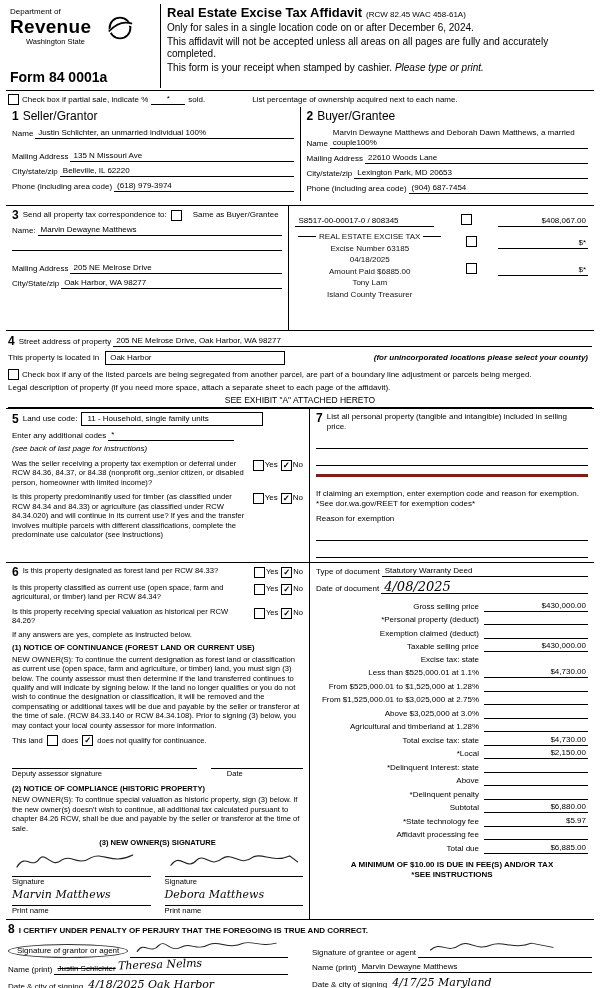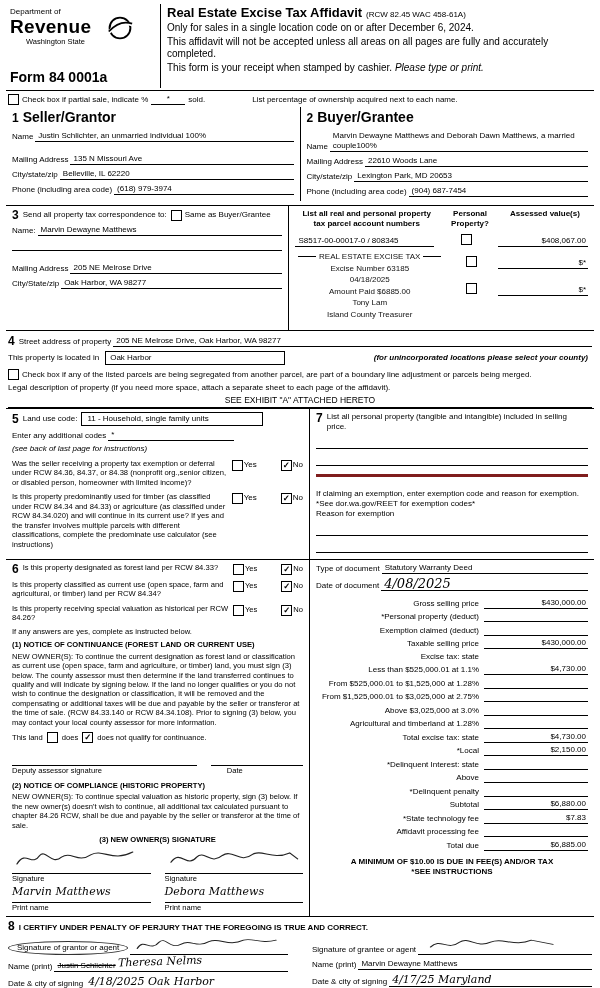--- a/index.html
+++ b/index.html
@@ -32,21 +32,21 @@
   .cols{display:flex;}
   
   .partial{display:flex;align-items:flex-end;padding:3px 2px 2px;gap:3px;}
   .pct{width:34px;border-bottom:1px solid #000;text-align:center;min-height:9px;}
   .partial-right{margin-left:44px;}
   
   .sec12{min-height:94px;border-bottom:1px solid #000;padding-bottom:4px;}
   .sec12 .col{flex:1;padding:2px 6px 0;}
   .sec12 .col.right{border-left:1px solid #000;}
   .sect{display:flex;align-items:baseline;margin-bottom:1px;}
-  .sect .stitle{font-weight:bold;font-size:14px;}
+  .sect .stitle{font-weight:normal;font-size:12px;}
   .gap8{height:8px;}
   
   .sec3{border-bottom:1px solid #000;min-height:124px;}
   .sec3-left{width:46%;padding:3px 6px 4px;border-right:1px solid #000;}
   .sec3-right{flex:1;padding:3px 6px 4px;}
   .phead{display:flex;align-items:flex-start;font-weight:bold;}
   .ph1{flex:1;text-align:center;padding:0 4px;}
   .ph2{width:64px;text-align:center;}
   .ph3{width:86px;text-align:center;}
   .prow{display:flex;align-items:flex-end;margin-top:5px;}
@@ -65,21 +65,21 @@
   .loc-box{width:170px;border:1px solid #000;padding:1px 4px;min-height:10px;}
   .loc-note{flex:1;font-weight:bold;font-style:italic;text-align:right;padding-right:4px;}
   .legal-val{ text-align:center;border-bottom:1px solid #000;padding:2px 0 1px;font-size:8.5px;}
   
   .sec57{border-bottom:1px solid #000;min-height:150px;}
   .sec5{width:49.5%;padding:3px 6px 4px;border-right:1px solid #000;}
   .sec7{flex:1;padding:3px 6px 4px;}
   .lu-box{border:1px solid #000;padding:1px 5px;margin-left:4px;min-width:170px;display:inline-block;}
   .qrow{display:flex;margin-top:5px;}
   .qtext{flex:1;padding-right:4px;font-size:7.6px;line-height:1.25;}
-  .yn{white-space:nowrap;display:flex;gap:24px;padding-top:1px;}
+  .yn{white-space:nowrap;display:flex;gap:3px;padding-top:1px;}
   .yn .opt{display:flex;gap:1px;align-items:flex-start;}
   .blankline{border-bottom:1px solid #000;min-height:11px;margin-top:5px;}
   .exbox{border-top:3px solid #7f1d1d;margin-top:8px;padding-top:12px;}
   
   .sec6m{min-height:330px;border-bottom:1px solid #000;}
   .sec6{width:49.5%;padding:3px 6px 4px;border-right:1px solid #000;font-size:7.6px;}
   .money{flex:1;padding:3px 6px 4px;}
   .body-par{margin-top:2px;text-align:left;}
   .landrow{display:flex;align-items:center;gap:4px;margin-top:5px;}
   .dep-row{display:flex;gap:14px;margin-top:12px;}
@@ -198,45 +198,40 @@
         </div>
     </div>
   </div>
 
   <div class="cols sec3">
     <div class="sec3-left">
       <div class="frow" style="margin-top:0;align-items:center;">
         <span class="secnum">3</span>
         <span style="padding-right:4px;">Send all property tax correspondence to:</span>
         <span class="cb"></span>
-        <span style="padding-left:3px;">Same as Buyer/Grantee</span>
+        <span style="padding-left:3px;margin-left:8px;">Same as Buyer/Grantee</span>
       </div>
       <div class="frow">
           <span class="lbl">Name:</span>
           <span class="fill">Marvin Dewayne Matthews</span>
         </div>
       <div class="frow">
           <span class="fill"></span>
         </div>
       <div class="gap8"></div>
       <div class="frow">
           <span class="lbl">Mailing Address</span>
           <span class="fill">205 NE Melrose Drive</span>
         </div>
       <div class="frow">
           <span class="lbl">City/State/zip</span>
           <span class="fill">Oak Harbor, WA  98277</span>
         </div>
     </div>
     <div class="sec3-right">
-      <div class="phead">
-        <span class="ph1">List all real and personal property tax parcel account numbers</span>
-        <span class="ph2">Personal Property?</span>
-        <span class="ph3">Assessed value(s)</span>
-      </div>
       <div class="prow">
         <span class="pnum">S8517-00-00017-0 / 808345</span>
         <span class="cbcell"><span class="cb"></span></span>
         <span class="pval">$408,067.00</span>
       </div>
       <div class="stamp-zone">
         <div class="stamp">
           <div class="stamp-l1">
               <span class="sline"></span>
               <span>REAL ESTATE EXCISE TAX</span>
@@ -322,21 +317,21 @@
     </div>
     <div class="sec7">
       <div style="display:flex;">
         <span class="secnum">7</span>
         <span>List all personal property (tangible and intangible) included in selling price.</span>
       </div>
       <div class="blankline"></div>
       <div class="blankline"></div>
       <div class="exbox">
         <div>If claiming an exemption, enter exemption code and reason for exemption.  *See dor.wa.gov/REET for exemption codes*</div>
-        <div style="">Reason for exemption</div>
+        <div style="margin-top:5px;">Reason for exemption</div>
         <div class="blankline"></div>
         <div class="blankline"></div>
       </div>
     </div>
   </div>
 
   <div class="cols sec6m">
     <div class="sec6">
       <div class="qrow" style="margin-top:0;">
         <span style="display:flex;flex:1;">
@@ -494,21 +489,21 @@
       <div class="mrow">
           <span class="mlabel">*Delinquent penalty</span>
           <span class="mval"></span>
         </div>
       <div class="mrow">
           <span class="mlabel">Subtotal</span>
           <span class="mval">$6,880.00</span>
         </div>
       <div class="mrow">
           <span class="mlabel">*State technology fee</span>
-          <span class="mval">$7.83</span>
+          <span class="mval">$5.97</span>
         </div>
       <div class="mrow">
           <span class="mlabel">Affidavit processing fee</span>
           <span class="mval"></span>
         </div>
       <div class="mrow">
           <span class="mlabel">Total due</span>
           <span class="mval">$6,885.00</span>
         </div>
       <div class="minnote">

